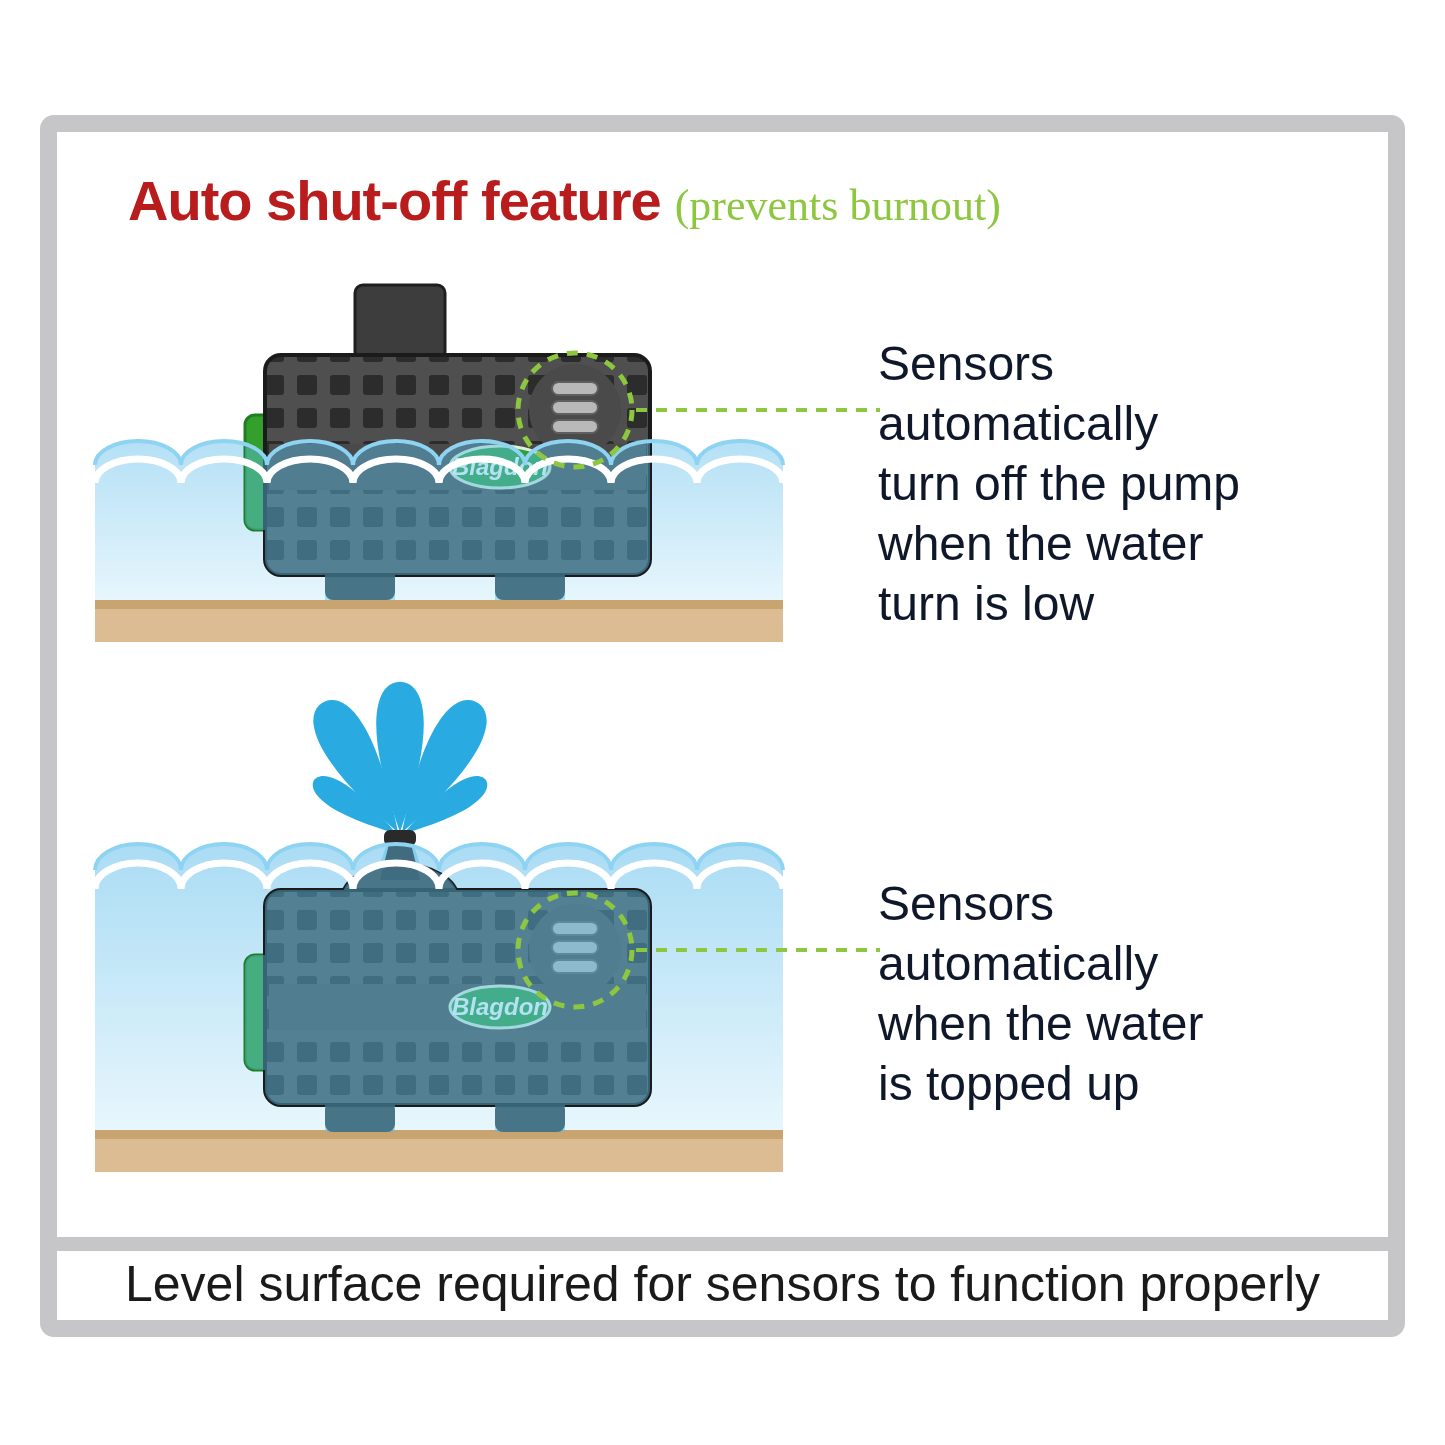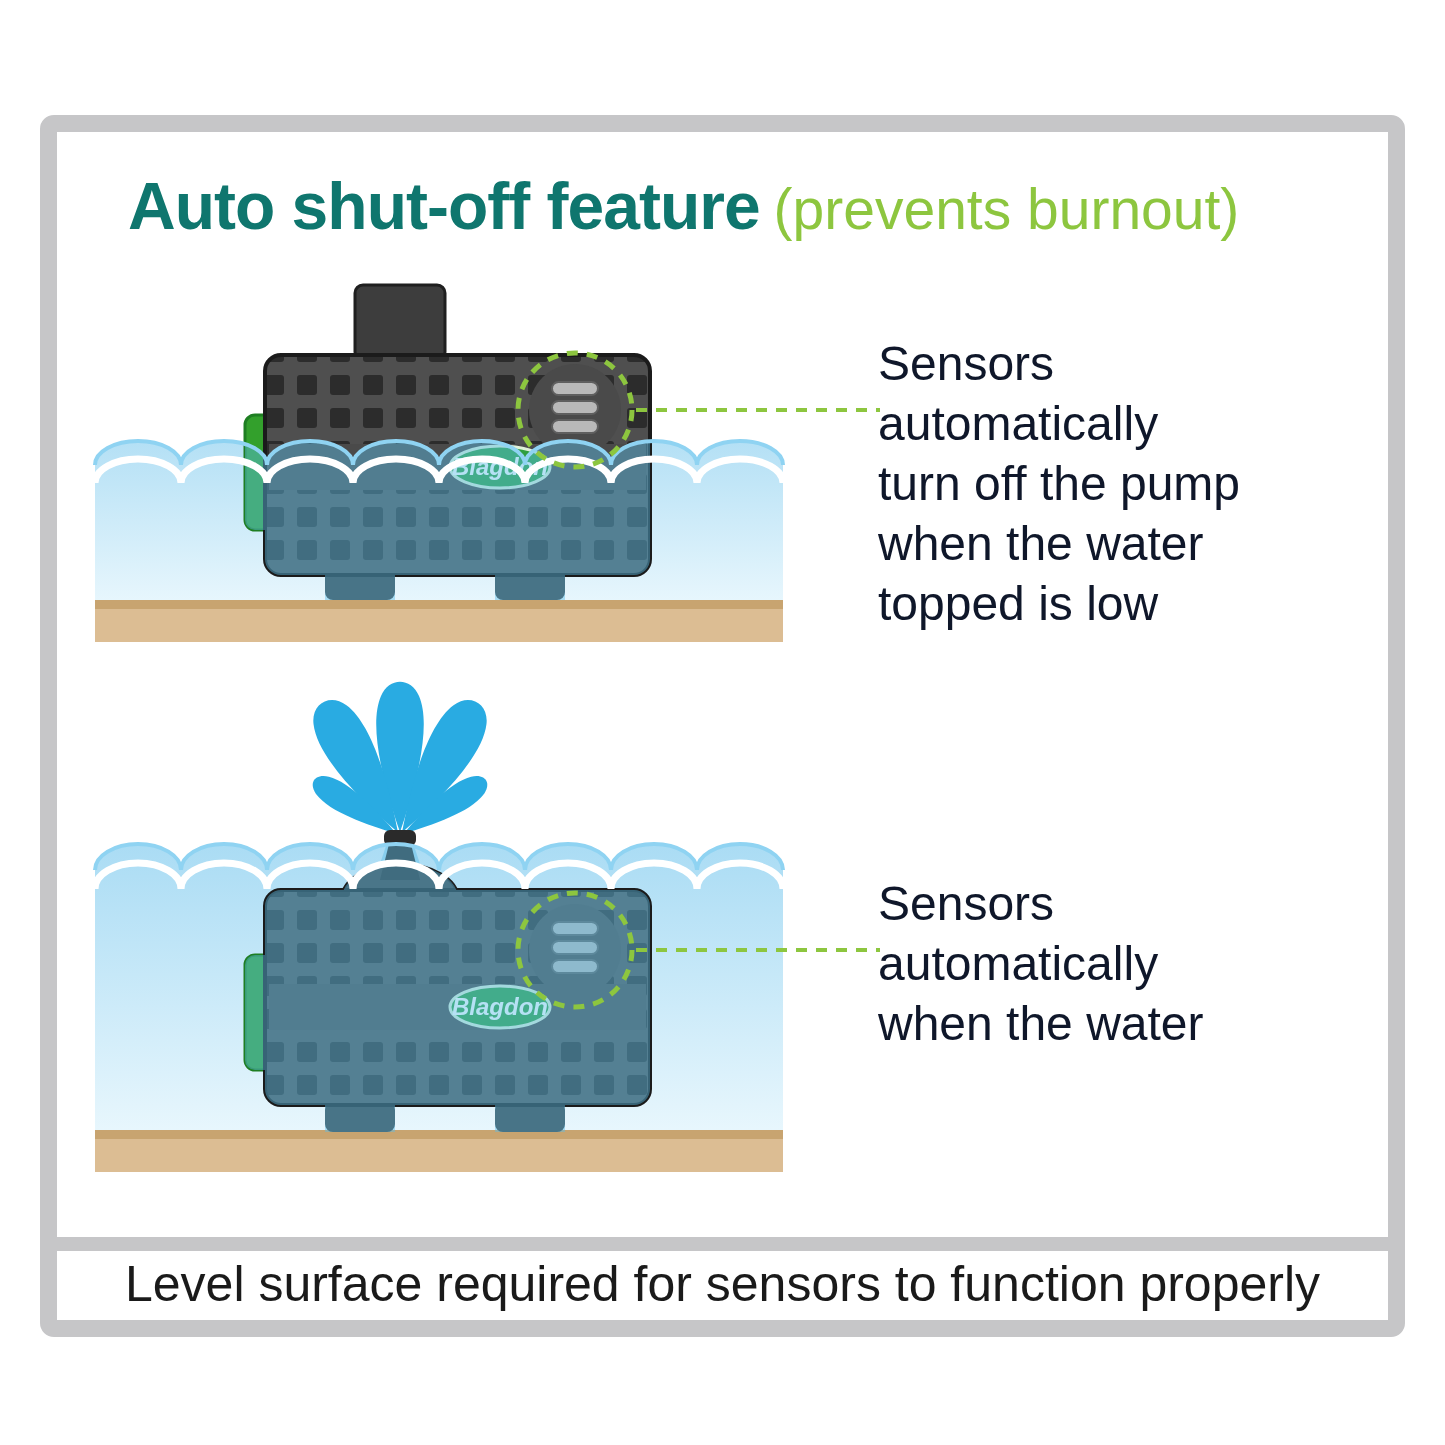--- a/index.html
+++ b/index.html
@@ -1,22 +1,22 @@
 <!DOCTYPE html>
 <html><head>
 <meta charset="utf-8">
 <style>
   html,body{margin:0;padding:0;background:#ffffff;}
   #page{position:relative;width:1445px;height:1445px;background:#ffffff;overflow:hidden;
         font-family:"Liberation Sans", sans-serif;}
   .frame{position:absolute;left:40px;top:115px;width:1365px;height:1222px;
          border:17px solid #c6c6c8;border-radius:14px;box-sizing:border-box;background:#ffffff;}
   .titlebar{position:absolute;left:128px;top:168px;white-space:nowrap;}
-  .title-main{font-size:66px;font-weight:bold;color:#0f766e;letter-spacing:-1px;margin-top:18px;}
-  .title-sub{font-size:57px;font-weight:normal;color:#8dc63f;margin-left:14px;}
+  .title-main{font-size:56px;font-weight:bold;color:#b91c1c;letter-spacing:-1px;margin-top:18px;}
+  .title-sub{font-size:44px;font-weight:normal;color:#8dc63f;margin-left:14px;font-family:Liberation Serif, serif;}
   .illu{position:absolute;}
   .note{position:absolute;left:878px;width:540px;font-size:48px;line-height:60px;color:#0f172a;}
   .note .bld{font-weight:normal;}
   #note-off{top:334px;}
   #note-on{top:874px;}
   .divider{position:absolute;left:57px;top:1237px;width:1331px;height:14px;background:#c6c6c8;}
   .caption{position:absolute;left:57px;top:1251px;width:1331px;height:69px;line-height:66px;
            text-align:center;font-size:50px;color:#1a1a1a;white-space:nowrap;}
 </style>
 </head>
@@ -147,25 +147,26 @@
 
     <circle cx="515" cy="310" r="57" fill="none" stroke="#8dc63f" stroke-width="5" stroke-dasharray="11 9"></circle>
     <line x1="576" y1="310" x2="820" y2="310" stroke="#8dc63f" stroke-width="4" stroke-dasharray="11 9"></line>
   </svg>
 
   <div class="note" id="note-off">
     <div>Sensors</div>
     <div>automatically</div>
     <div><span>turn </span><span class="bld">off</span><span> the pump</span></div>
     <div>when the water</div>
-    <div>topped is low</div>
+    <div>turn is low</div>
   </div>
 
   <div class="note" id="note-on">
     <div>Sensors</div>
     <div>automatically</div>
     <div>when the water</div>
+    <div>is topped up</div>
   </div>
 
   <div class="divider"></div>
   <div class="caption">Level surface required for sensors to function properly</div>
 
 </div>
 
 </body></html>

